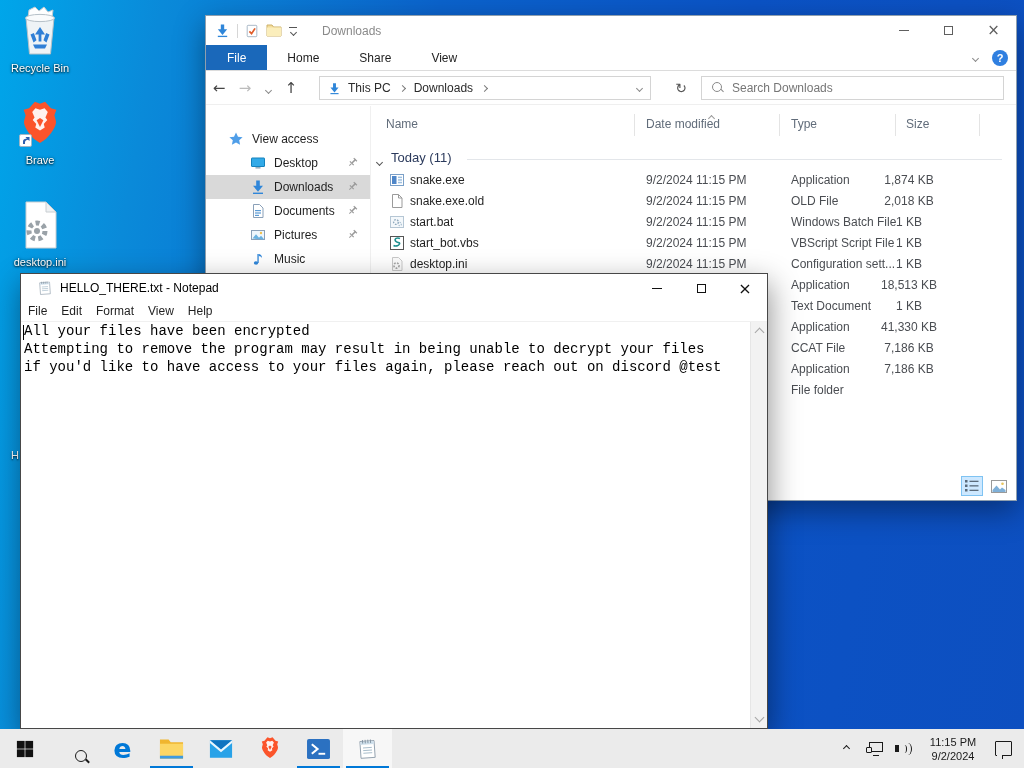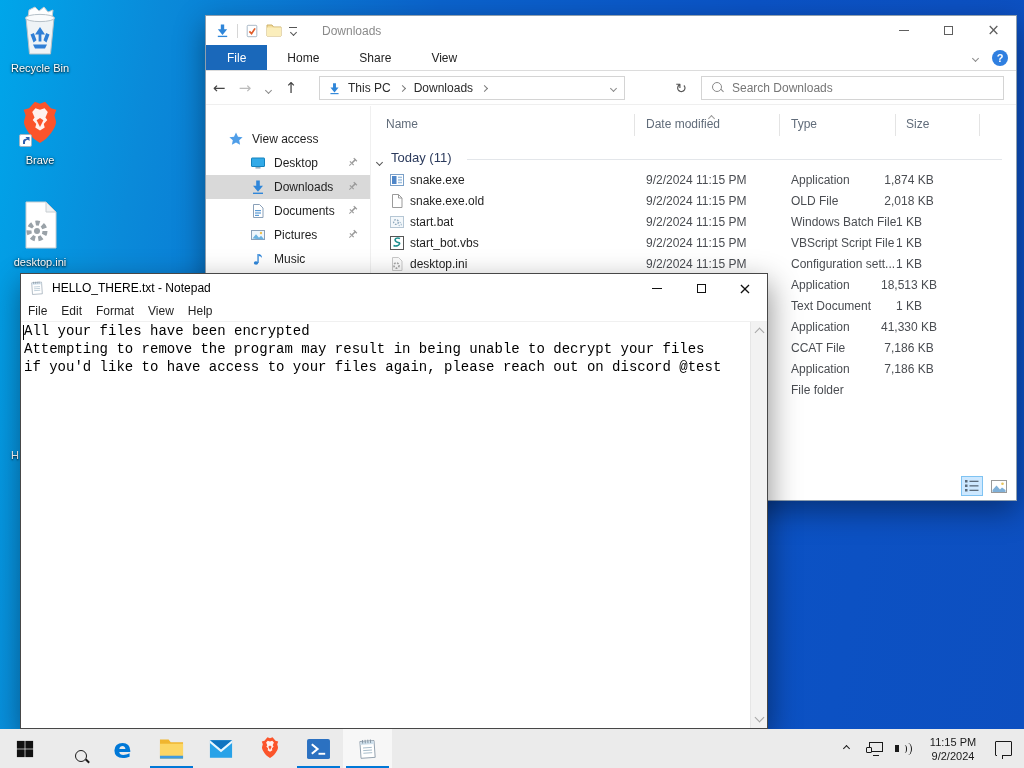--- a/index.html
+++ b/index.html
@@ -42,21 +42,21 @@
   .ex-tabs { height:26px; display:flex; align-items:stretch; border-bottom:1px solid #dcdcdc; position:relative; }
   .tab { padding:0 20px; display:flex; align-items:center; font-size:12px; color:#1f1f1f; }
   .tab.active { background:#1a68ba; color:#fff; padding:0 21px; }
   .ribbon-right { position:absolute; right:8px; top:0; height:26px; display:flex; align-items:center; gap:14px; color:#8a8a8a; }
   .help-circle { width:16px; height:16px; border-radius:50%; background:#2f7fe0; color:#fff; font-size:11px; font-weight:bold; display:flex; align-items:center; justify-content:center; }
 
   .ex-nav { height:34px; display:flex; align-items:center; position:relative; border-bottom:1px solid #efefef; }
   .navbtn { width:26px; text-align:center; color:#444; font-size:15px; font-family:"DejaVu Sans", sans-serif; }
   .navbtn.disabled { color:#bcbcbc; }
   .navbtn.small { width:20px; color:#8a8a8a; }
-  .addr-box { position:absolute; left:113px; top:5px; width:306px; height:24px; border:1px solid #d4d4d4; display:flex; align-items:center; padding-left:8px; gap:7px; font-size:12px; color:#2b2b2b; }
+  .addr-box { position:absolute; left:113px; top:5px; width:332px; height:24px; border:1px solid #d4d4d4; display:flex; align-items:center; padding-left:8px; gap:7px; font-size:12px; color:#2b2b2b; }
   .addr-crumb { display:flex; align-items:center; gap:9px; }
   .addr-chev { color:#7a7a7a; }
   .addr-dd { margin-left:auto; width:22px; height:22px; display:flex; align-items:center; justify-content:center; color:#8a8a8a; }
   .refresh-btn { position:absolute; left:462px; top:5px; width:26px; height:24px; text-align:center; line-height:24px; color:#555; font-size:14px; font-family:"DejaVu Sans", sans-serif; }
   .search-box { position:absolute; left:495px; top:5px; width:303px; height:24px; border:1px solid #d4d4d4; display:flex; align-items:center; gap:8px; padding-left:10px; color:#767676; }
   .mag { position:relative; width:12px; height:12px; }
   .mag::before { content:""; position:absolute; left:0; top:0; width:8px; height:8px; border:1.4px solid #8a8a8a; border-radius:50%; }
   .mag::after { content:""; position:absolute; left:8px; top:8px; width:4px; height:1.4px; background:#8a8a8a; transform:rotate(45deg); }
 
   .ex-body { position:absolute; left:0; top:90px; right:0; bottom:0; }
@@ -84,21 +84,21 @@
   .frow .ftype { position:absolute; left:420px; top:3px; color:#4a4d52; }
   .frow .fsize { position:absolute; left:478px; width:120px; top:3px; text-align:center; color:#4a4d52; }
 
   .view-toggles { position:absolute; right:6px; bottom:4px; display:flex; gap:5px; z-index:1; }
   .vt { width:22px; height:20px; display:flex; align-items:center; justify-content:center; border:1px solid transparent; }
   .vt.active { background:#cde8ff; border-color:#7fc3f2; }
 
   
   .np { position:absolute; left:20px; top:273px; width:748px; height:456px; background:#fff;
     border:1px solid #474747; box-shadow:2px 10px 28px rgba(0,0,0,.42); z-index:4; }
-  .np-titlebar { height:27px; display:flex; align-items:center; position:relative; padding-left:8px; gap:7px; }
+  .np-titlebar { height:27px; display:flex; align-items:center; position:relative; padding-left:16px; gap:7px; }
   .np-title { font-size:12px; color:#000; }
   .np-menubar { height:21px; display:flex; align-items:center; border-bottom:1px solid #f0f0f0; }
   .np-menu-item { padding:0 7px; font-size:12px; }
   .np-content { position:absolute; left:0; top:48px; right:17px; bottom:0; background:#fff; overflow:hidden; }
   .np-line { font-family:"Liberation Mono", monospace; font-size:14px; line-height:18px; white-space:pre; color:#000; padding-left:3px; }
   .np-caret { position:absolute; left:2px; top:3px; width:1px; height:15px; background:#000; }
   .np-scroll { position:absolute; right:0; top:48px; width:17px; bottom:0; background:#f2f2f2; border-left:1px solid #e6e6e6; }
   .np-scroll .chv { position:absolute; left:5px; color:#a6a6a6; }
   .np-scroll .chv.up { top:7px; } .np-scroll .chv.down { bottom:7px; }
 

